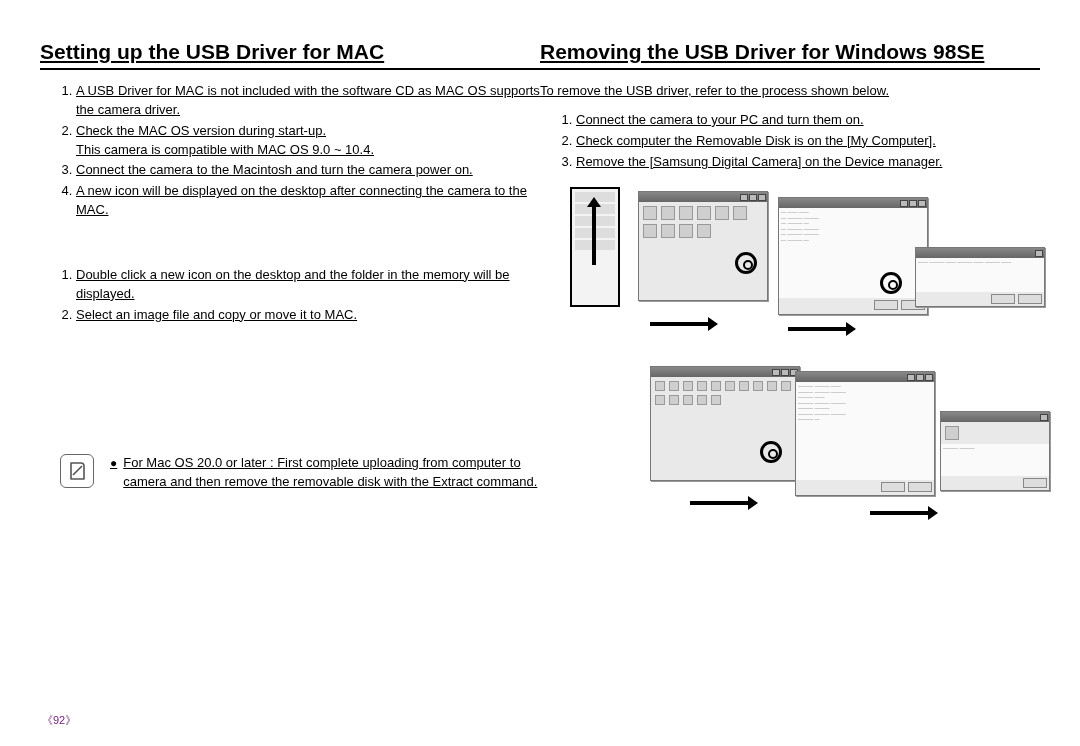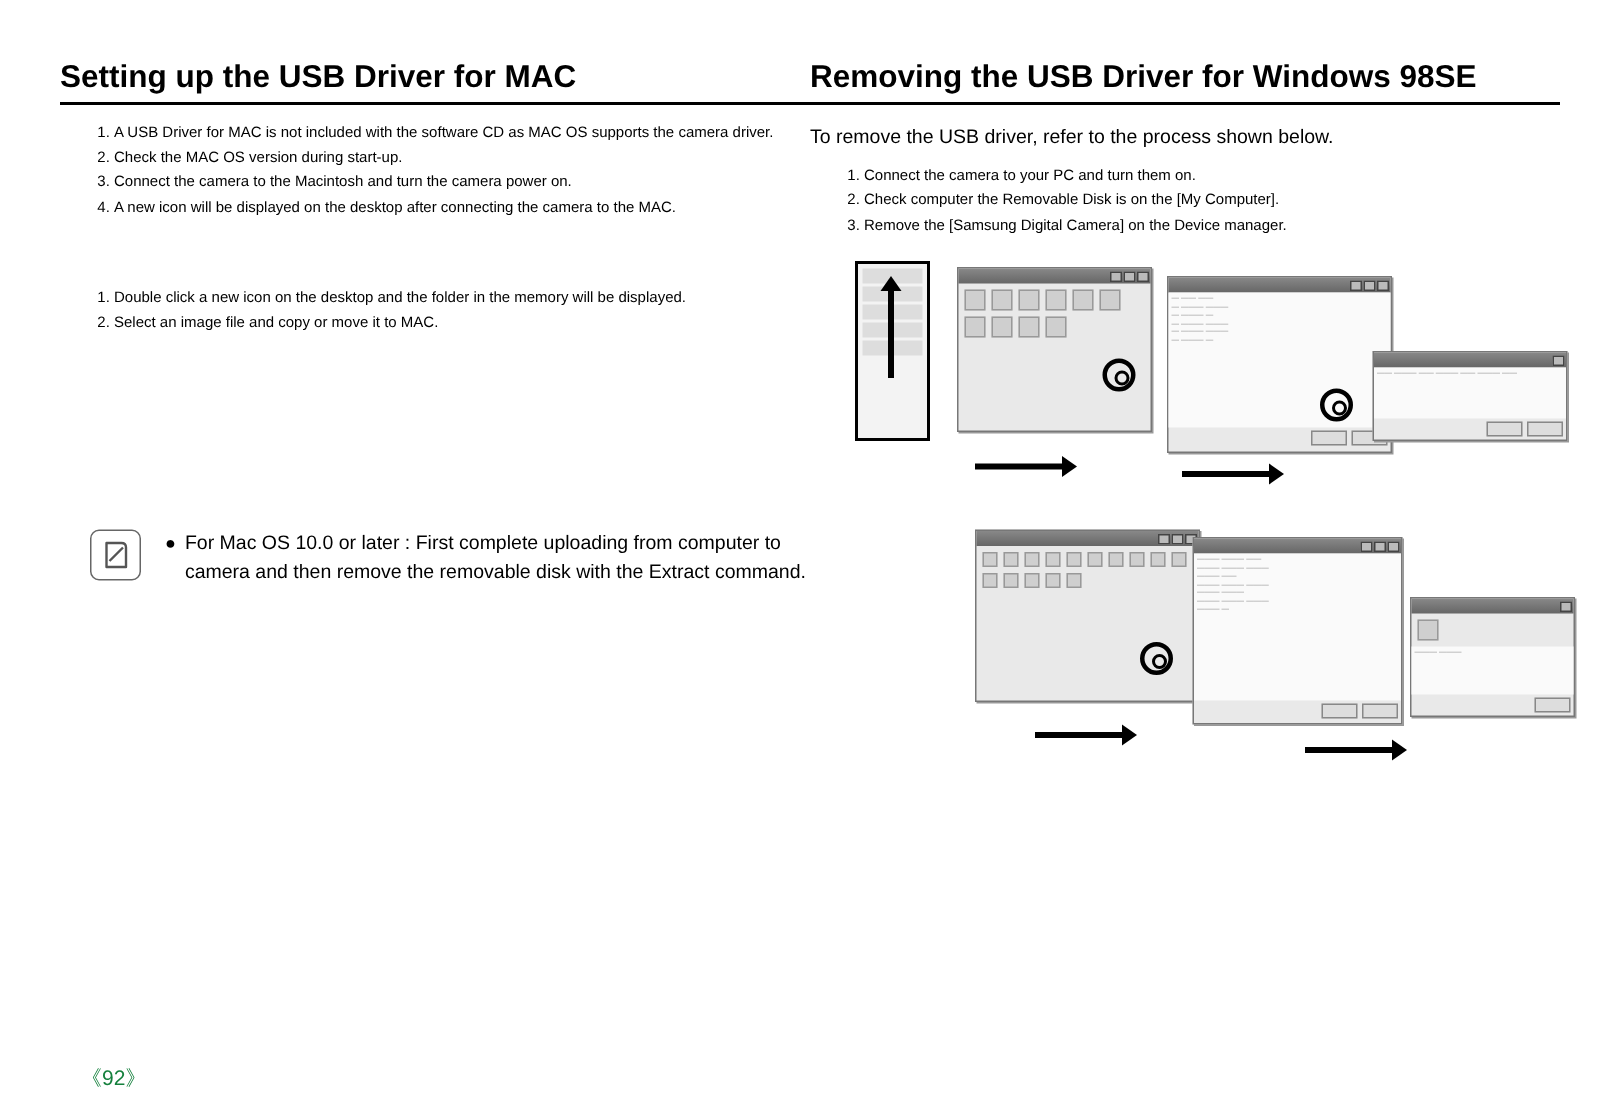--- a/index.html
+++ b/index.html
@@ -8,36 +8,37 @@
     background: #fff;
     color: #000;
     width: 1080px;
     height: 746px;
     padding: 40px 40px 20px 40px;
     position: relative;
   }
   .columns {
     display: flex;
     height: 100%;
+    text-decoration: underline;
   }
   .col {
     flex: 1;
     min-width: 0;
   }
   h2.section-title {
     font-size: 21px;
     font-weight: bold;
     border-bottom: 2px solid #000;
     padding-bottom: 4px;
     margin-bottom: 12px;
   }
   ol.steps {
     list-style: decimal;
     padding-left: 36px;
-    font-size: 10px;
+    font-size: 13px;
     line-height: 1.45;
     margin-bottom: 16px;
   }
   ol.steps li { margin-bottom: 2px; }
   p.intro {
     font-size: 13px;
     line-height: 1.45;
     margin-bottom: 10px;
   }
   .note-row {
@@ -137,24 +138,24 @@
   .circle-mark::after {
     content: '';
     position: absolute;
     left: 5px; top: 5px;
     width: 6px; height: 6px;
     border: 2px solid #000;
     border-radius: 50%;
   }
   .page-num {
     position: absolute;
-    left: 54px;
+    left: 42px;
     bottom: 18px;
-    font-size: 14px;
-    color: #15803d;
+    font-size: 11px;
+    color: #701a75;
   }
   .txtblock {
     background: #fafafa;
     font-size: 5px;
     color: #888;
     line-height: 1.1;
     padding: 2px;
   }
   .btnrow {
     display:flex; gap:3px; justify-content:flex-end; padding:2px;
@@ -166,20 +167,21 @@
 
 <div class="columns">
 
   <div class="col">
 
     <h2 class="section-title">Setting up the USB Driver for MAC</h2>
     <ol class="steps">
       <li>A USB Driver for MAC is not included with the software CD as MAC OS supports the camera driver.</li>
       <li>
         <span>Check the MAC OS version during start-up.</span><br>
+        <span class="sub-indent">This camera is compatible with MAC OS 9.0 ~ 10.4.</span>
       </li>
       <li>Connect the camera to the Macintosh and turn the camera power on.</li>
       <li>A new icon will be displayed on the desktop after connecting the camera to the MAC.</li>
     </ol>
 
     <div style="height:30px"></div>
 
     <ol class="steps">
       <li>Double click a new icon on the desktop and the folder in the memory will be displayed.</li>
       <li>Select an image file and copy or move it to MAC.</li>
@@ -187,21 +189,21 @@
 
     <div class="note-row">
       <div class="note-icon-box">
         <svg width="20" height="20" viewBox="0 0 20 20">
             <path d="M4 2 L14 2 Q17 2 17 5 L17 18 L4 18 Z M6 14 L15 5" stroke="#555" stroke-width="1.6" fill="none" stroke-linejoin="round"></path>
           </svg>
       </div>
       <div class="note-text">
         <div class="note-bullet">
           <span class="dot">●</span>
-          <span><span>For Mac OS 10.0 or later : </span><span>First complete uploading from computer to camera and then remove the removable disk with the Extract command.</span></span>
+          <span><span>For Mac OS 20.0 or later : </span><span>First complete uploading from computer to camera and then remove the removable disk with the Extract command.</span></span>
         </div>
       </div>
     </div>
   </div>
 
   <div class="col">
 
     <h2 class="section-title">Removing the USB Driver for Windows 98SE</h2>
     <p class="intro">To remove the USB driver, refer to the process shown below.</p>
 

